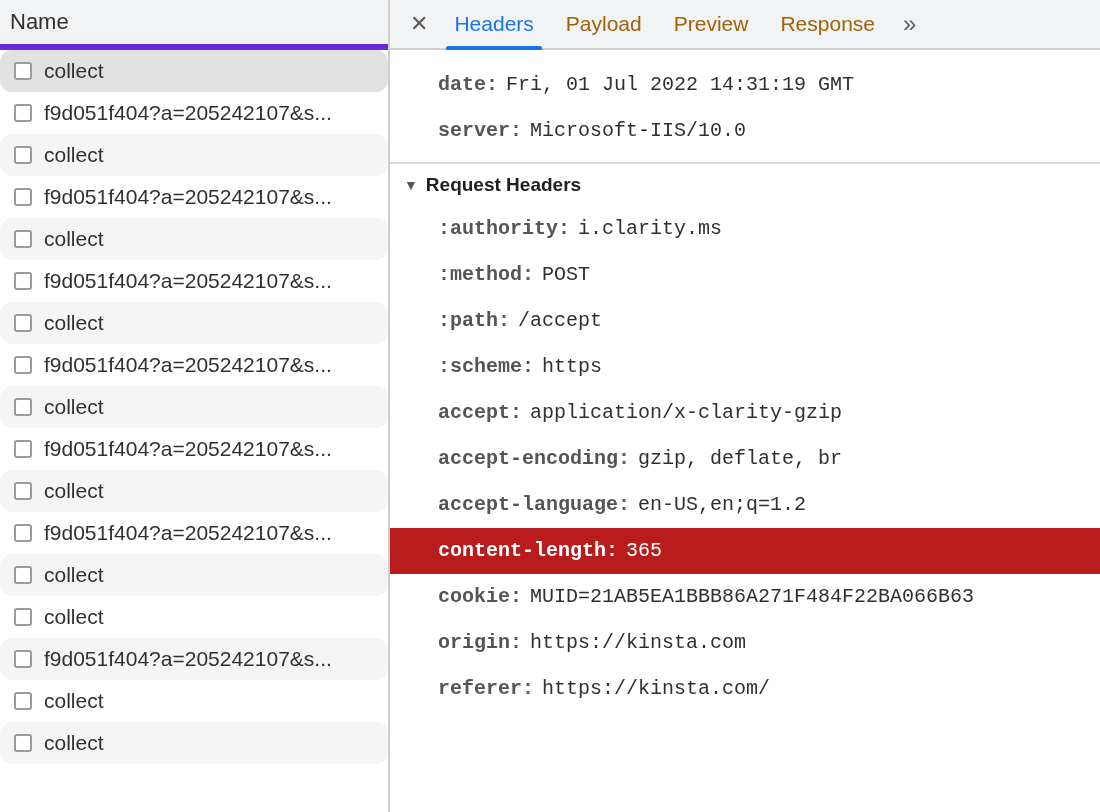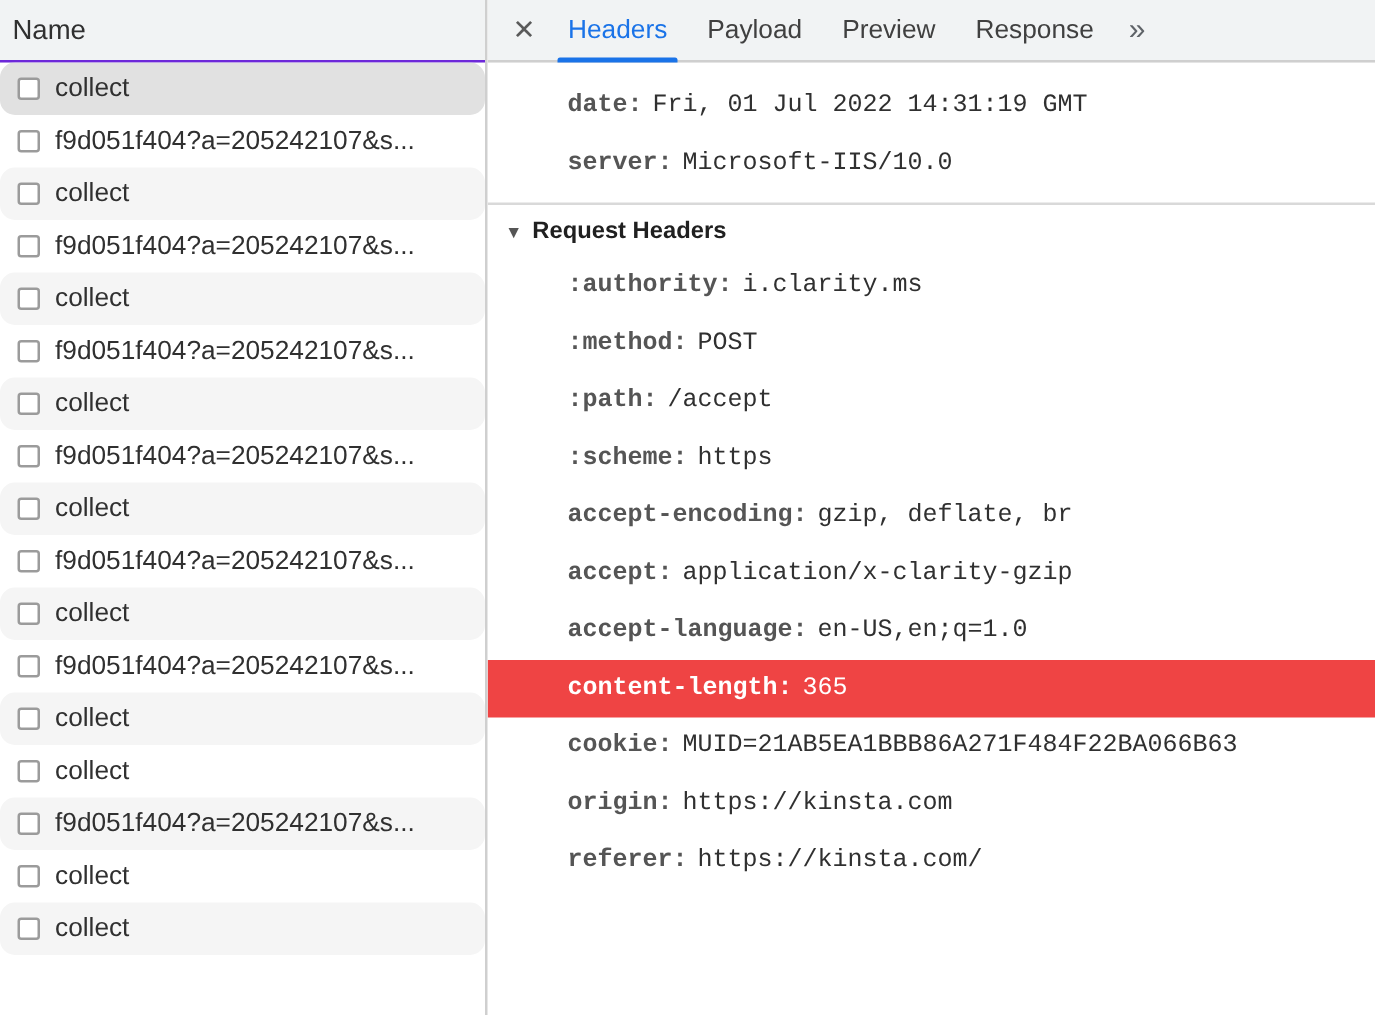--- a/index.html
+++ b/index.html
@@ -19,21 +19,21 @@
   
   .left-panel {
     width: 390px;
     border-right: 2px solid #cfcfcf;
     display: flex;
     flex-direction: column;
   }
   .col-header {
     height: 50px;
     background: #f1f3f4;
-    border-bottom: 2px solid #6d28d9;
+    border-bottom: 6px solid #6d28d9;
     display: flex;
     align-items: center;
     padding-left: 10px;
     font-size: 22px;
     color: #303030;
   }
   .request-list {
     flex: 1;
     overflow: hidden;
   }
@@ -87,21 +87,21 @@
     color: #5a5a5a;
     padding: 0 10px;
     cursor: default;
   }
   .tab {
     padding: 0 16px;
     height: 100%;
     display: flex;
     align-items: center;
     font-size: 21px;
-    color: #404040;
+    color: #a16207;
     cursor: default;
     position: relative;
   }
   .tab.active {
     color: #1a73e8;
   }
   .tab.active::after {
     content: "";
     position: absolute;
     bottom: -2px;
@@ -117,35 +117,35 @@
     color: #5f6368;
     cursor: default;
   }
   .detail-body {
     flex: 1;
     overflow: hidden;
     font-family: Menlo, Consolas, "Courier New", monospace;
     font-size: 20px;
   }
   .hdr-line {
-    padding: 8px 0 8px 64px;
+    padding: 8px 0 8px 48px;
     line-height: 1.5;
     word-break: break-all;
   }
   .hdr-line .k {
     font-weight: 700;
     color: #555;
   }
   .hdr-line .v {
     color: #303030;
     font-weight: 400;
     margin-left: 8px;
   }
   .hdr-line.highlighted {
-    background: #ef4444;
+    background: #b91c1c;
   }
   .hdr-line.highlighted .k,
   .hdr-line.highlighted .v {
     color: #fff;
   }
   .section-divider {
     border-top: 2px solid #d9d9d9;
     margin-top: 8px;
   }
   .section-title-row {
@@ -267,23 +267,23 @@
       <div class="section-divider"></div>
       <div class="section-title-row">
         <span class="disclosure">▼</span>
         <span class="section-title">Request Headers</span>
       </div>
       <div id="request-headers-block">
           <div class="hdr-line"><span class="k">:authority:</span><span class="v">i.clarity.ms</span></div>
           <div class="hdr-line"><span class="k">:method:</span><span class="v">POST</span></div>
           <div class="hdr-line"><span class="k">:path:</span><span class="v">/accept</span></div>
           <div class="hdr-line"><span class="k">:scheme:</span><span class="v">https</span></div>
+          <div class="hdr-line"><span class="k">accept:</span><span class="v">application/x-clarity-gzip</span></div>
           <div class="hdr-line"><span class="k">accept-encoding:</span><span class="v">gzip, deflate, br</span></div>
-          <div class="hdr-line"><span class="k">accept:</span><span class="v">application/x-clarity-gzip</span></div>
-          <div class="hdr-line"><span class="k">accept-language:</span><span class="v">en-US,en;q=1.0</span></div>
+          <div class="hdr-line"><span class="k">accept-language:</span><span class="v">en-US,en;q=1.2</span></div>
           <div class="hdr-line highlighted"><span class="k">content-length:</span><span class="v">365</span></div>
           <div class="hdr-line"><span class="k">cookie:</span><span class="v">MUID=21AB5EA1BBB86A271F484F22BA066B63</span></div>
           <div class="hdr-line"><span class="k">origin:</span><span class="v">https://kinsta.com</span></div>
           <div class="hdr-line"><span class="k">referer:</span><span class="v">https://kinsta.com/</span></div>
         </div>
     </div>
   </div>
 
 </div>
 

